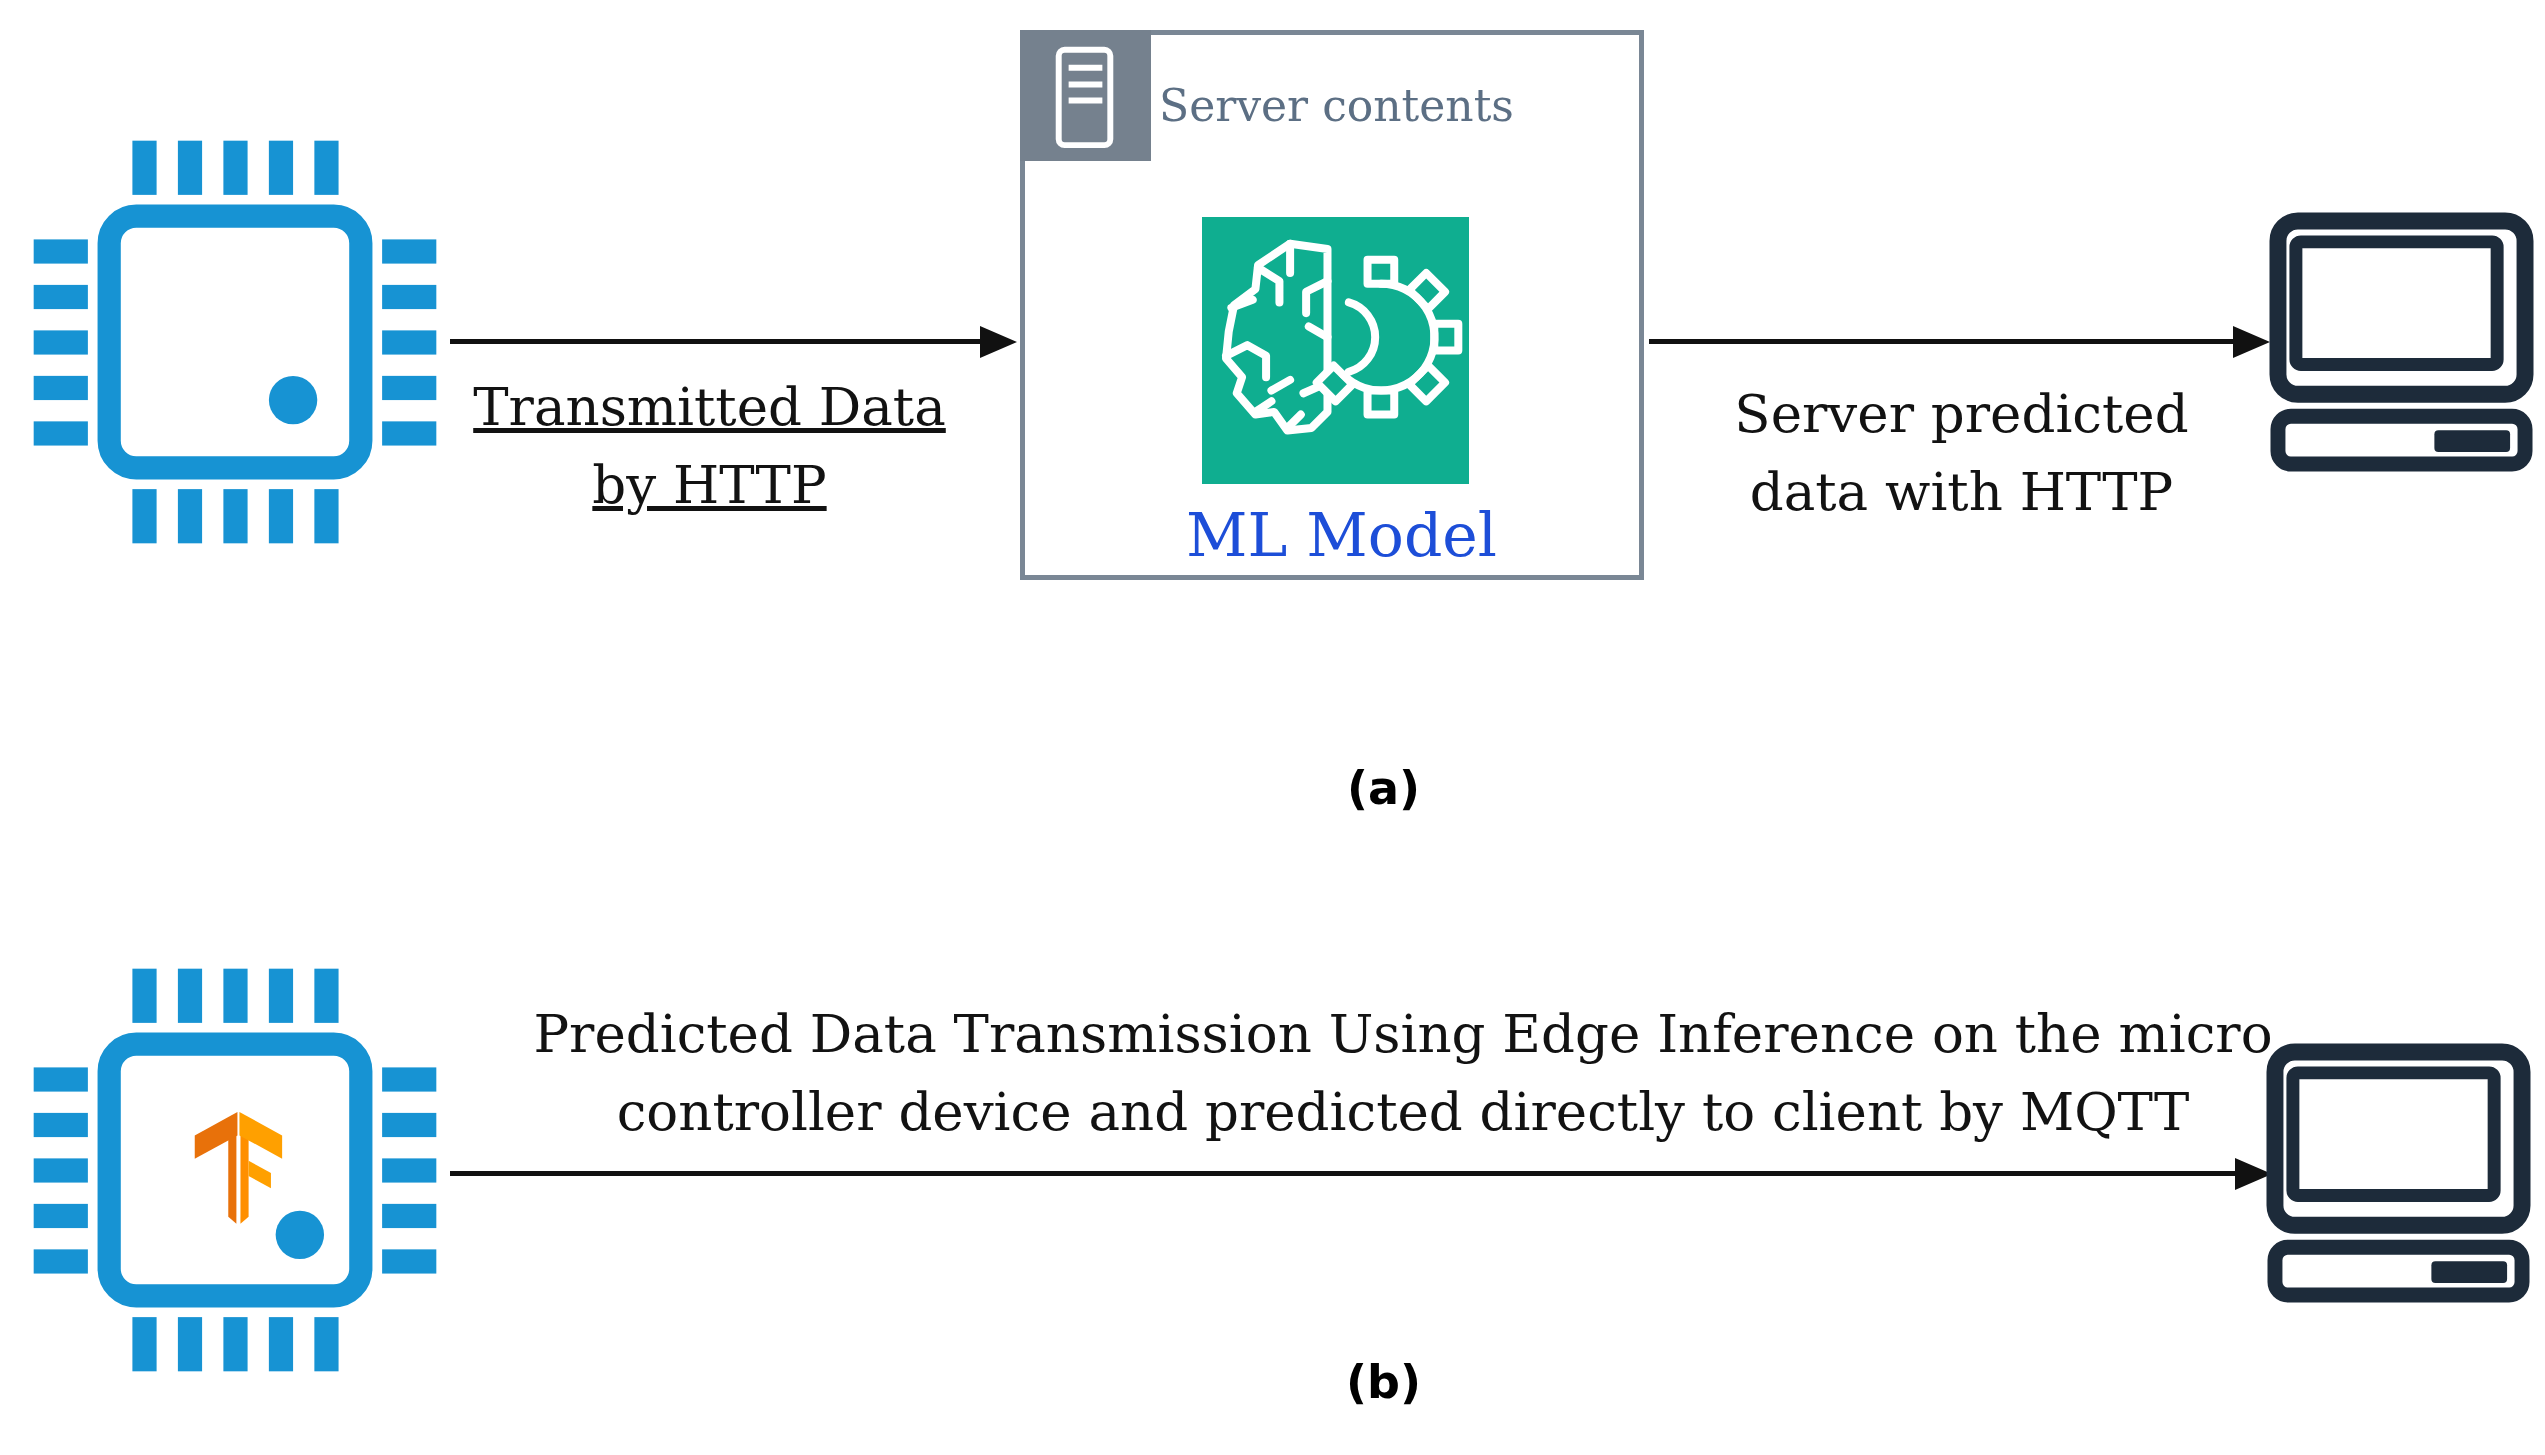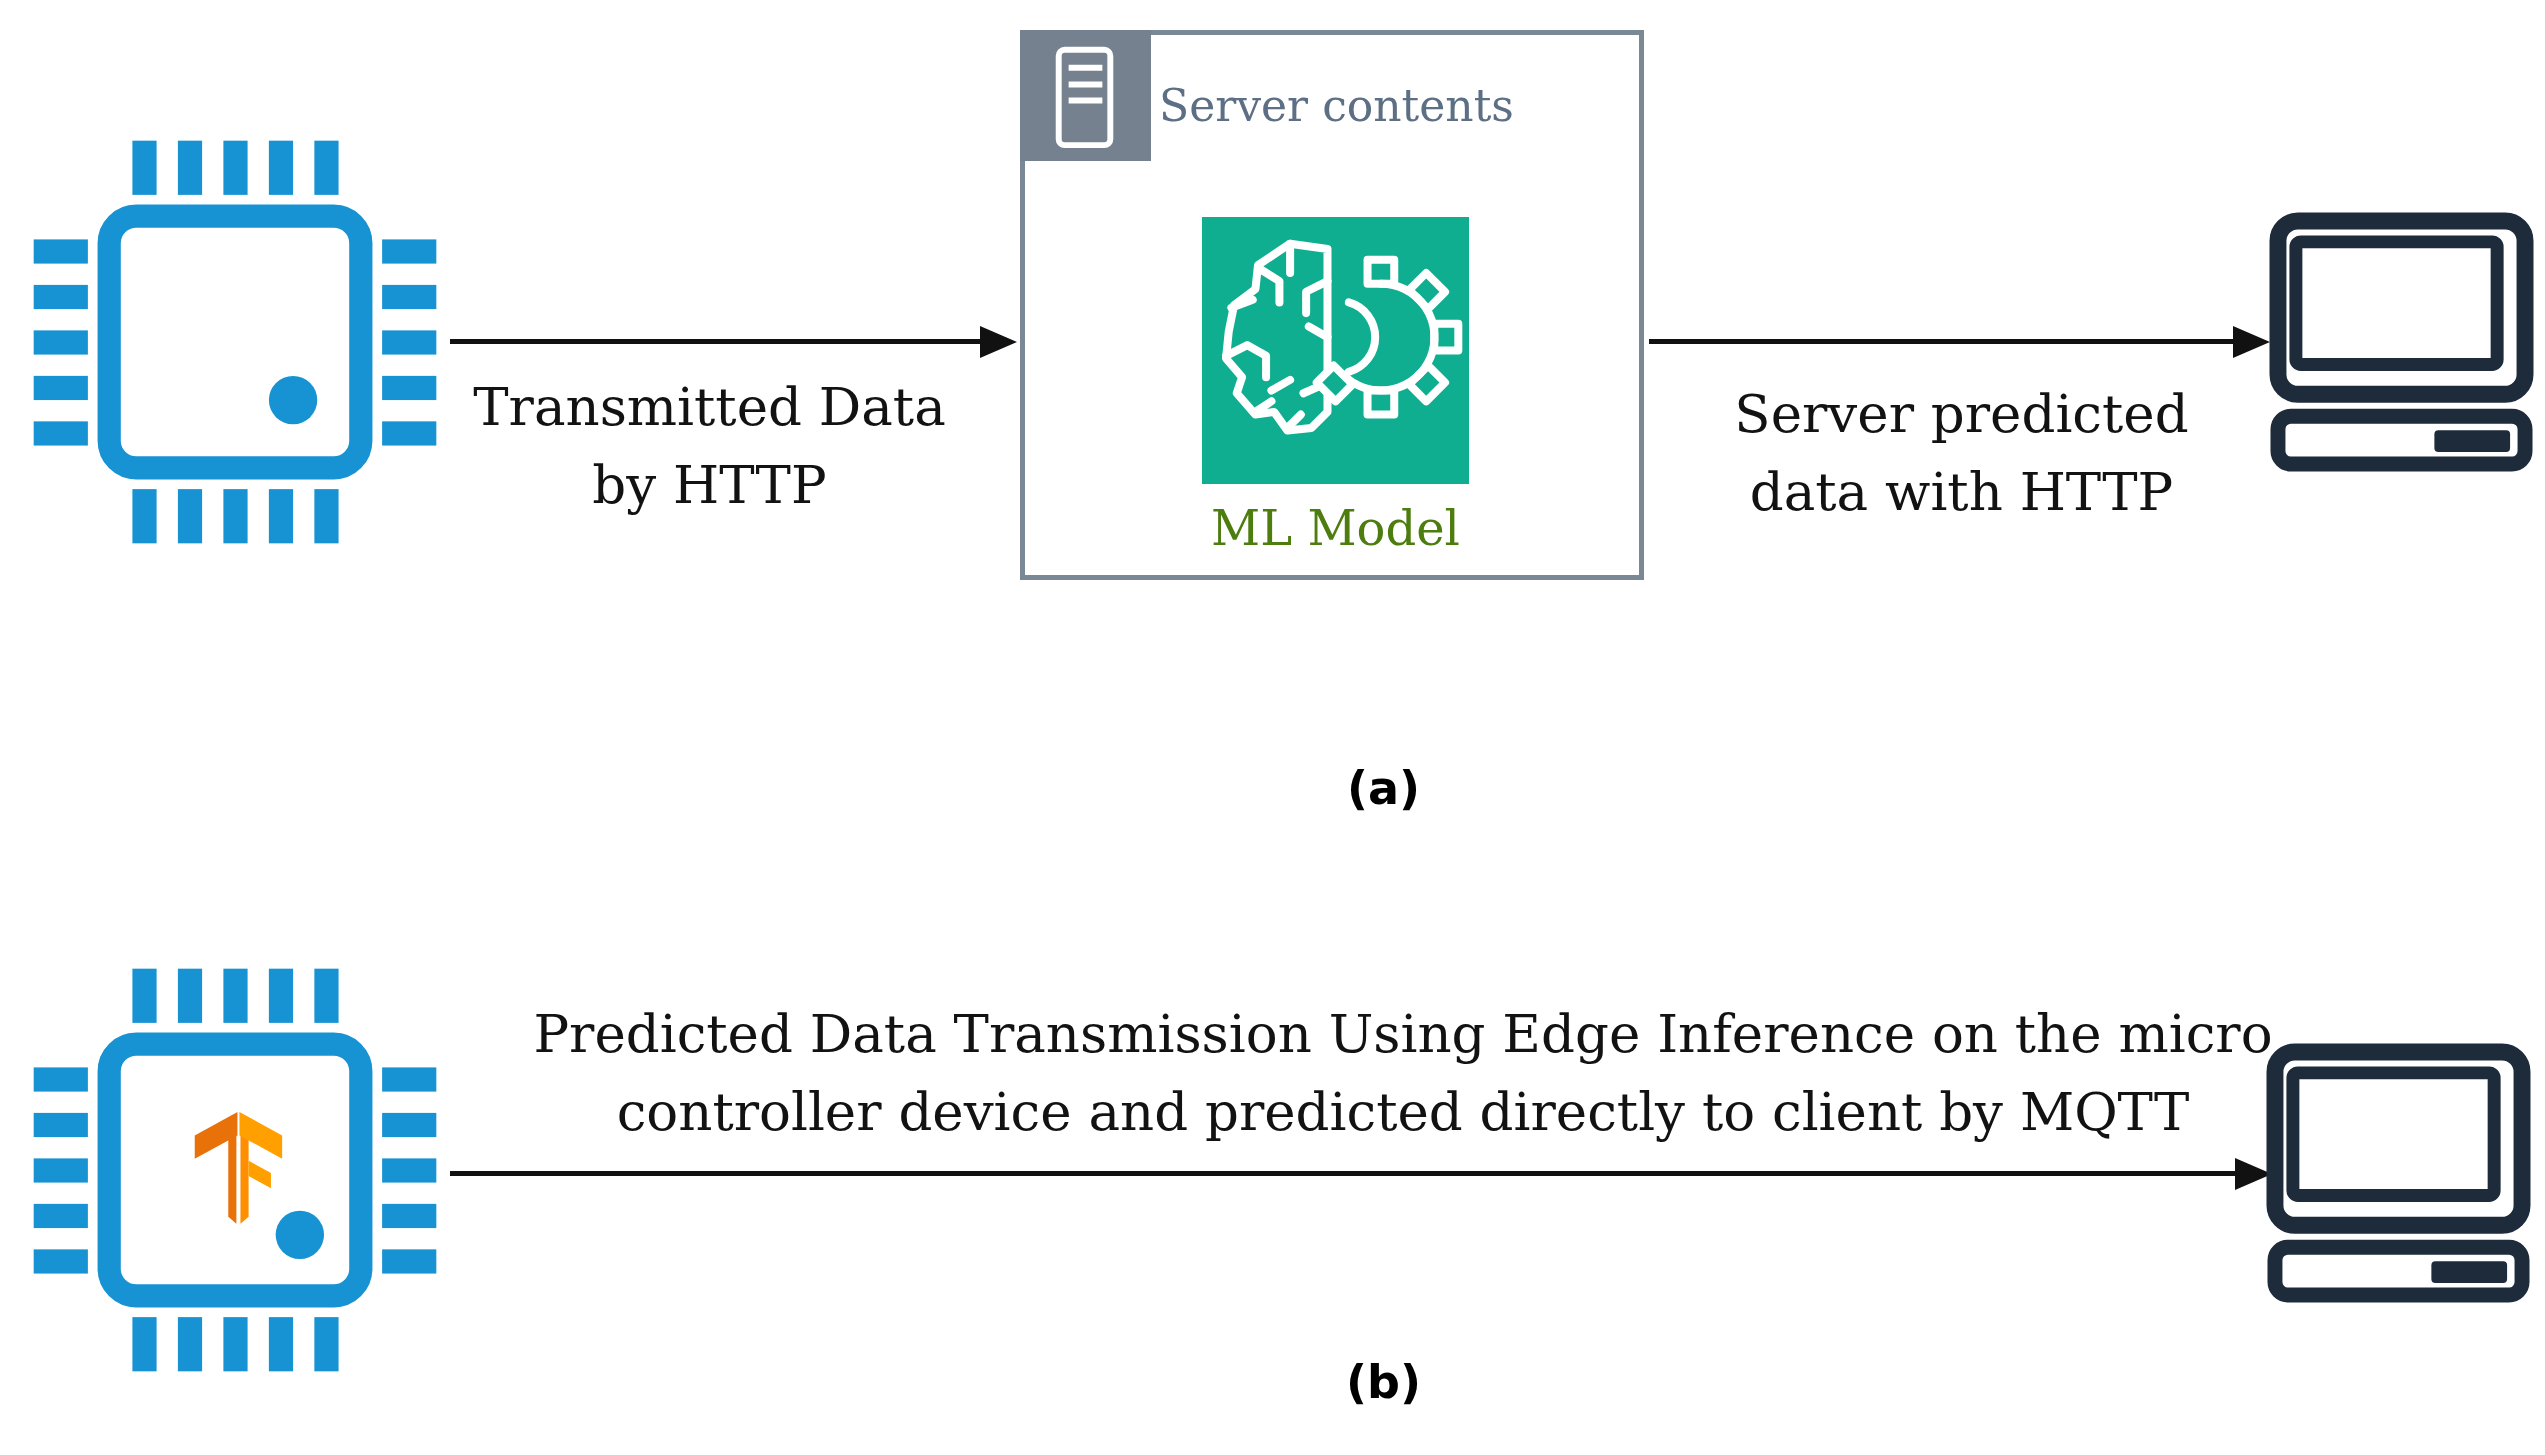--- a/index.html
+++ b/index.html
@@ -34,21 +34,21 @@
 
   
   .server-box{position:absolute;left:1020px;top:30px;width:624px;height:550px;
     border:5px solid var(--box_border_gray,#7A8795);background:#fff;box-sizing:border-box;}
   .server-tab{position:absolute;left:-5px;top:-5px;width:131px;height:131px;
     background:var(--tab_gray,#75818E);}
   .server-title{position:absolute;left:134px;top:44px;font-size:44px;line-height:53px;
     color:var(--server_title_slate,#5C6F84);white-space:nowrap;}
   .ml-icon{position:absolute;left:177px;top:182px;width:267px;height:267px;}
   .ml-label{position:absolute;left:161px;top:465px;width:299px;text-align:center;
-    font-size:48px;color:#4d7c0f;white-space:nowrap;}
+    font-size:60px;color:#1d4ed8;white-space:nowrap;}
 
   .abs{position:absolute;}
 </style>
 </head>
 <body>
 
 <div class="canvas">
 
   <svg class="abs" style="left:24px;top:131px;" width="422" height="422" viewBox="0 0 436 436">
     <g>
@@ -72,21 +72,21 @@
         <rect class="pin" x="370" y="206" width="56" height="25"></rect>
         <rect class="pin" x="370" y="253" width="56" height="25"></rect>
         <rect class="pin" x="370" y="300" width="56" height="25"></rect>
     </g>
     <rect class="chip-body" x="88" y="88" width="260" height="260" rx="28"></rect>
     <circle class="chip-dot" cx="278" cy="278" r="25"></circle>
   </svg>
 
   <div class="arrow" style="left:450px;top:339px;width:531px;"></div>
 
-  <div class="flow-label" style="left:411px;top:368px;width:597px;">
+  <div class="flow-label" style="left:411px;top:368px;width:597px;text-decoration:underline;">
     <div>Transmitted Data</div>
     <div>by HTTP</div>
   </div>
 
   <div class="server-box">
     <div class="server-tab">
       <svg width="131" height="131" viewBox="0 0 132 132">
         <rect class="tab-shape" x="39" y="20" width="52" height="96" rx="6"></rect>
         <path class="tab-shape" d="M49 38 H83 M49 55 H83 M49 71 H83"></path>
       </svg>

